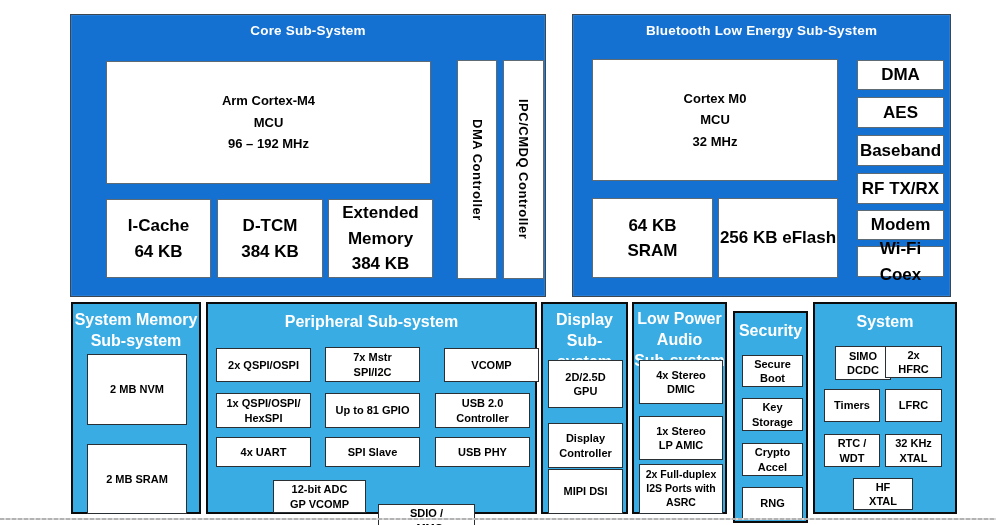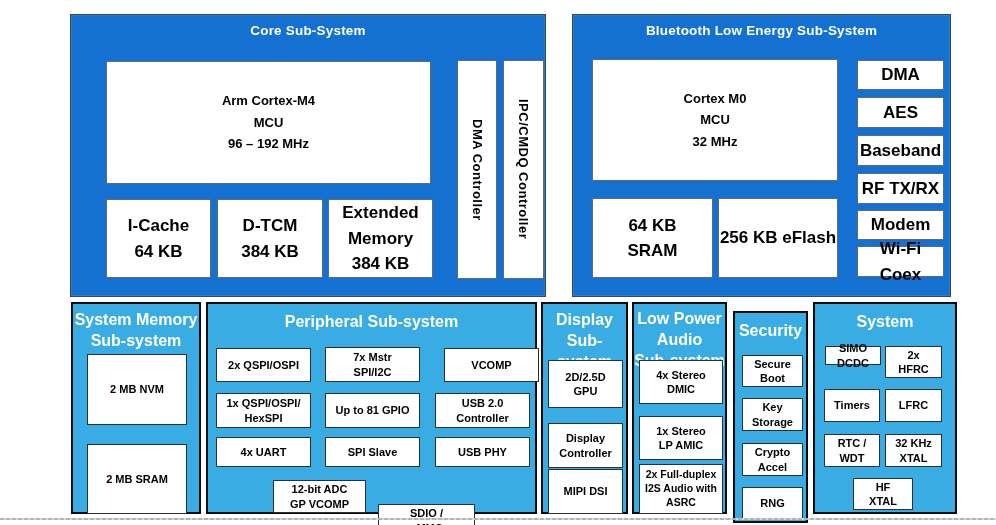--- a/index.html
+++ b/index.html
@@ -120,38 +120,38 @@
 
   <section class="panel light" style="left:632px; top:302px; width:95px; height:212px;">
     <div class="ptitle bot-title" style="top:4px;">Low Power
 Audio
 Sub-system</div>
     <div class="wb b sm-text" style="left:5px; top:56px; width:84px; height:44px;">4x Stereo
 DMIC</div>
     <div class="wb b sm-text" style="left:5px; top:112px; width:84px; height:44px;">1x Stereo
 LP AMIC</div>
     <div class="wb b xs-text" style="left:5px; top:160px; width:84px; height:50px;">2x Full-duplex
-I2S Audio with
+I2S Ports with
 ASRC</div>
   </section>
 
   <section class="panel light" style="left:733px; top:302px; width:75px; height:212px;margin-top:9px;">
     <div class="ptitle bot-title" style="top:7px;">Security</div>
     <div class="wb b sm-text" style="left:7px; top:42px; width:61px; height:32px;">Secure
 Boot</div>
     <div class="wb b sm-text" style="left:7px; top:85px; width:61px; height:33px;">Key
 Storage</div>
     <div class="wb b sm-text" style="left:7px; top:130px; width:61px; height:33px;">Crypto
 Accel</div>
     <div class="wb b sm-text" style="left:7px; top:174px; width:61px; height:32px;">RNG</div>
   </section>
 
   <section class="panel light" style="left:813px; top:302px; width:144px; height:212px;">
     <div class="ptitle bot-title" style="top:7px;">System</div>
-    <div class="wb b sm-text" style="left:10px; top:42px; width:56px; height:19px;">SIMO
+    <div class="wb b sm-text" style="left:20px; top:42px; width:56px; height:34px;">SIMO
 DCDC</div>
     <div class="wb b sm-text" style="left:70px; top:42px; width:57px; height:32px;">2x
 HFRC</div>
     <div class="wb b sm-text" style="left:9px; top:85px; width:56px; height:33px;">Timers</div>
     <div class="wb b sm-text" style="left:70px; top:85px; width:57px; height:33px;">LFRC</div>
     <div class="wb b sm-text" style="left:9px; top:130px; width:56px; height:33px;">RTC /
 WDT</div>
     <div class="wb b sm-text" style="left:70px; top:130px; width:57px; height:33px;">32 KHz
 XTAL</div>
     <div class="wb b sm-text" style="left:38px; top:174px; width:60px; height:32px;">HF

